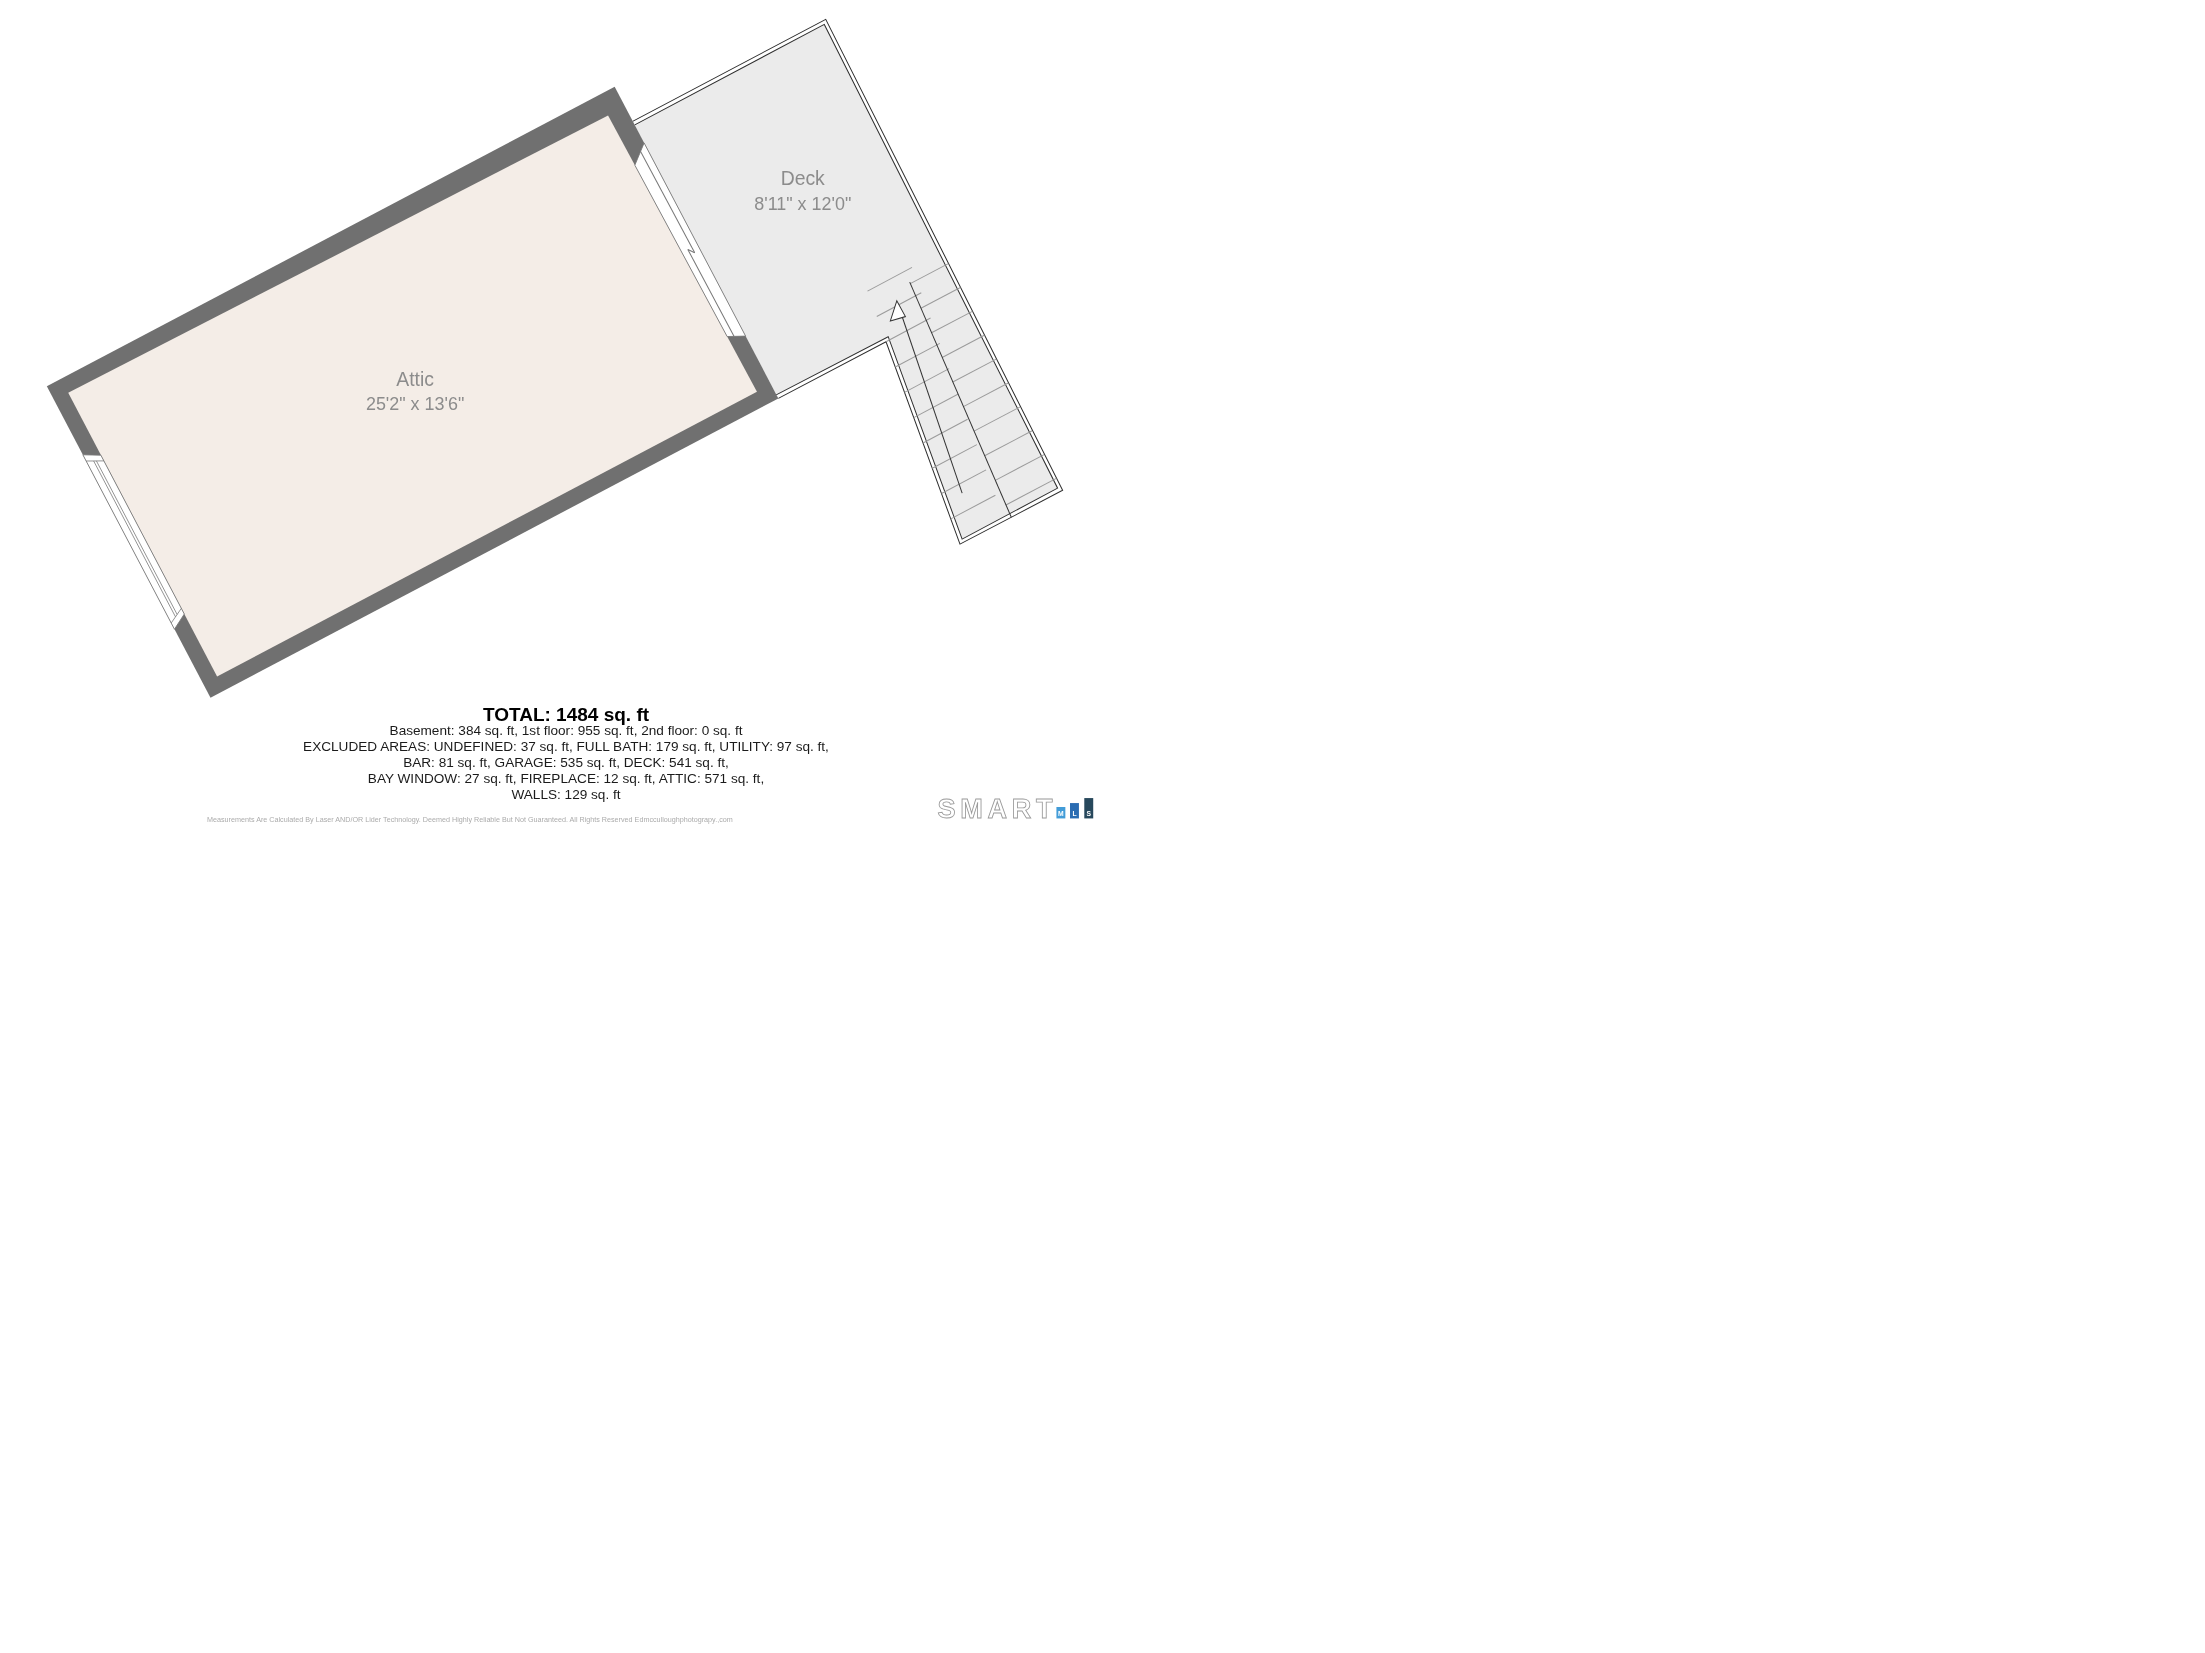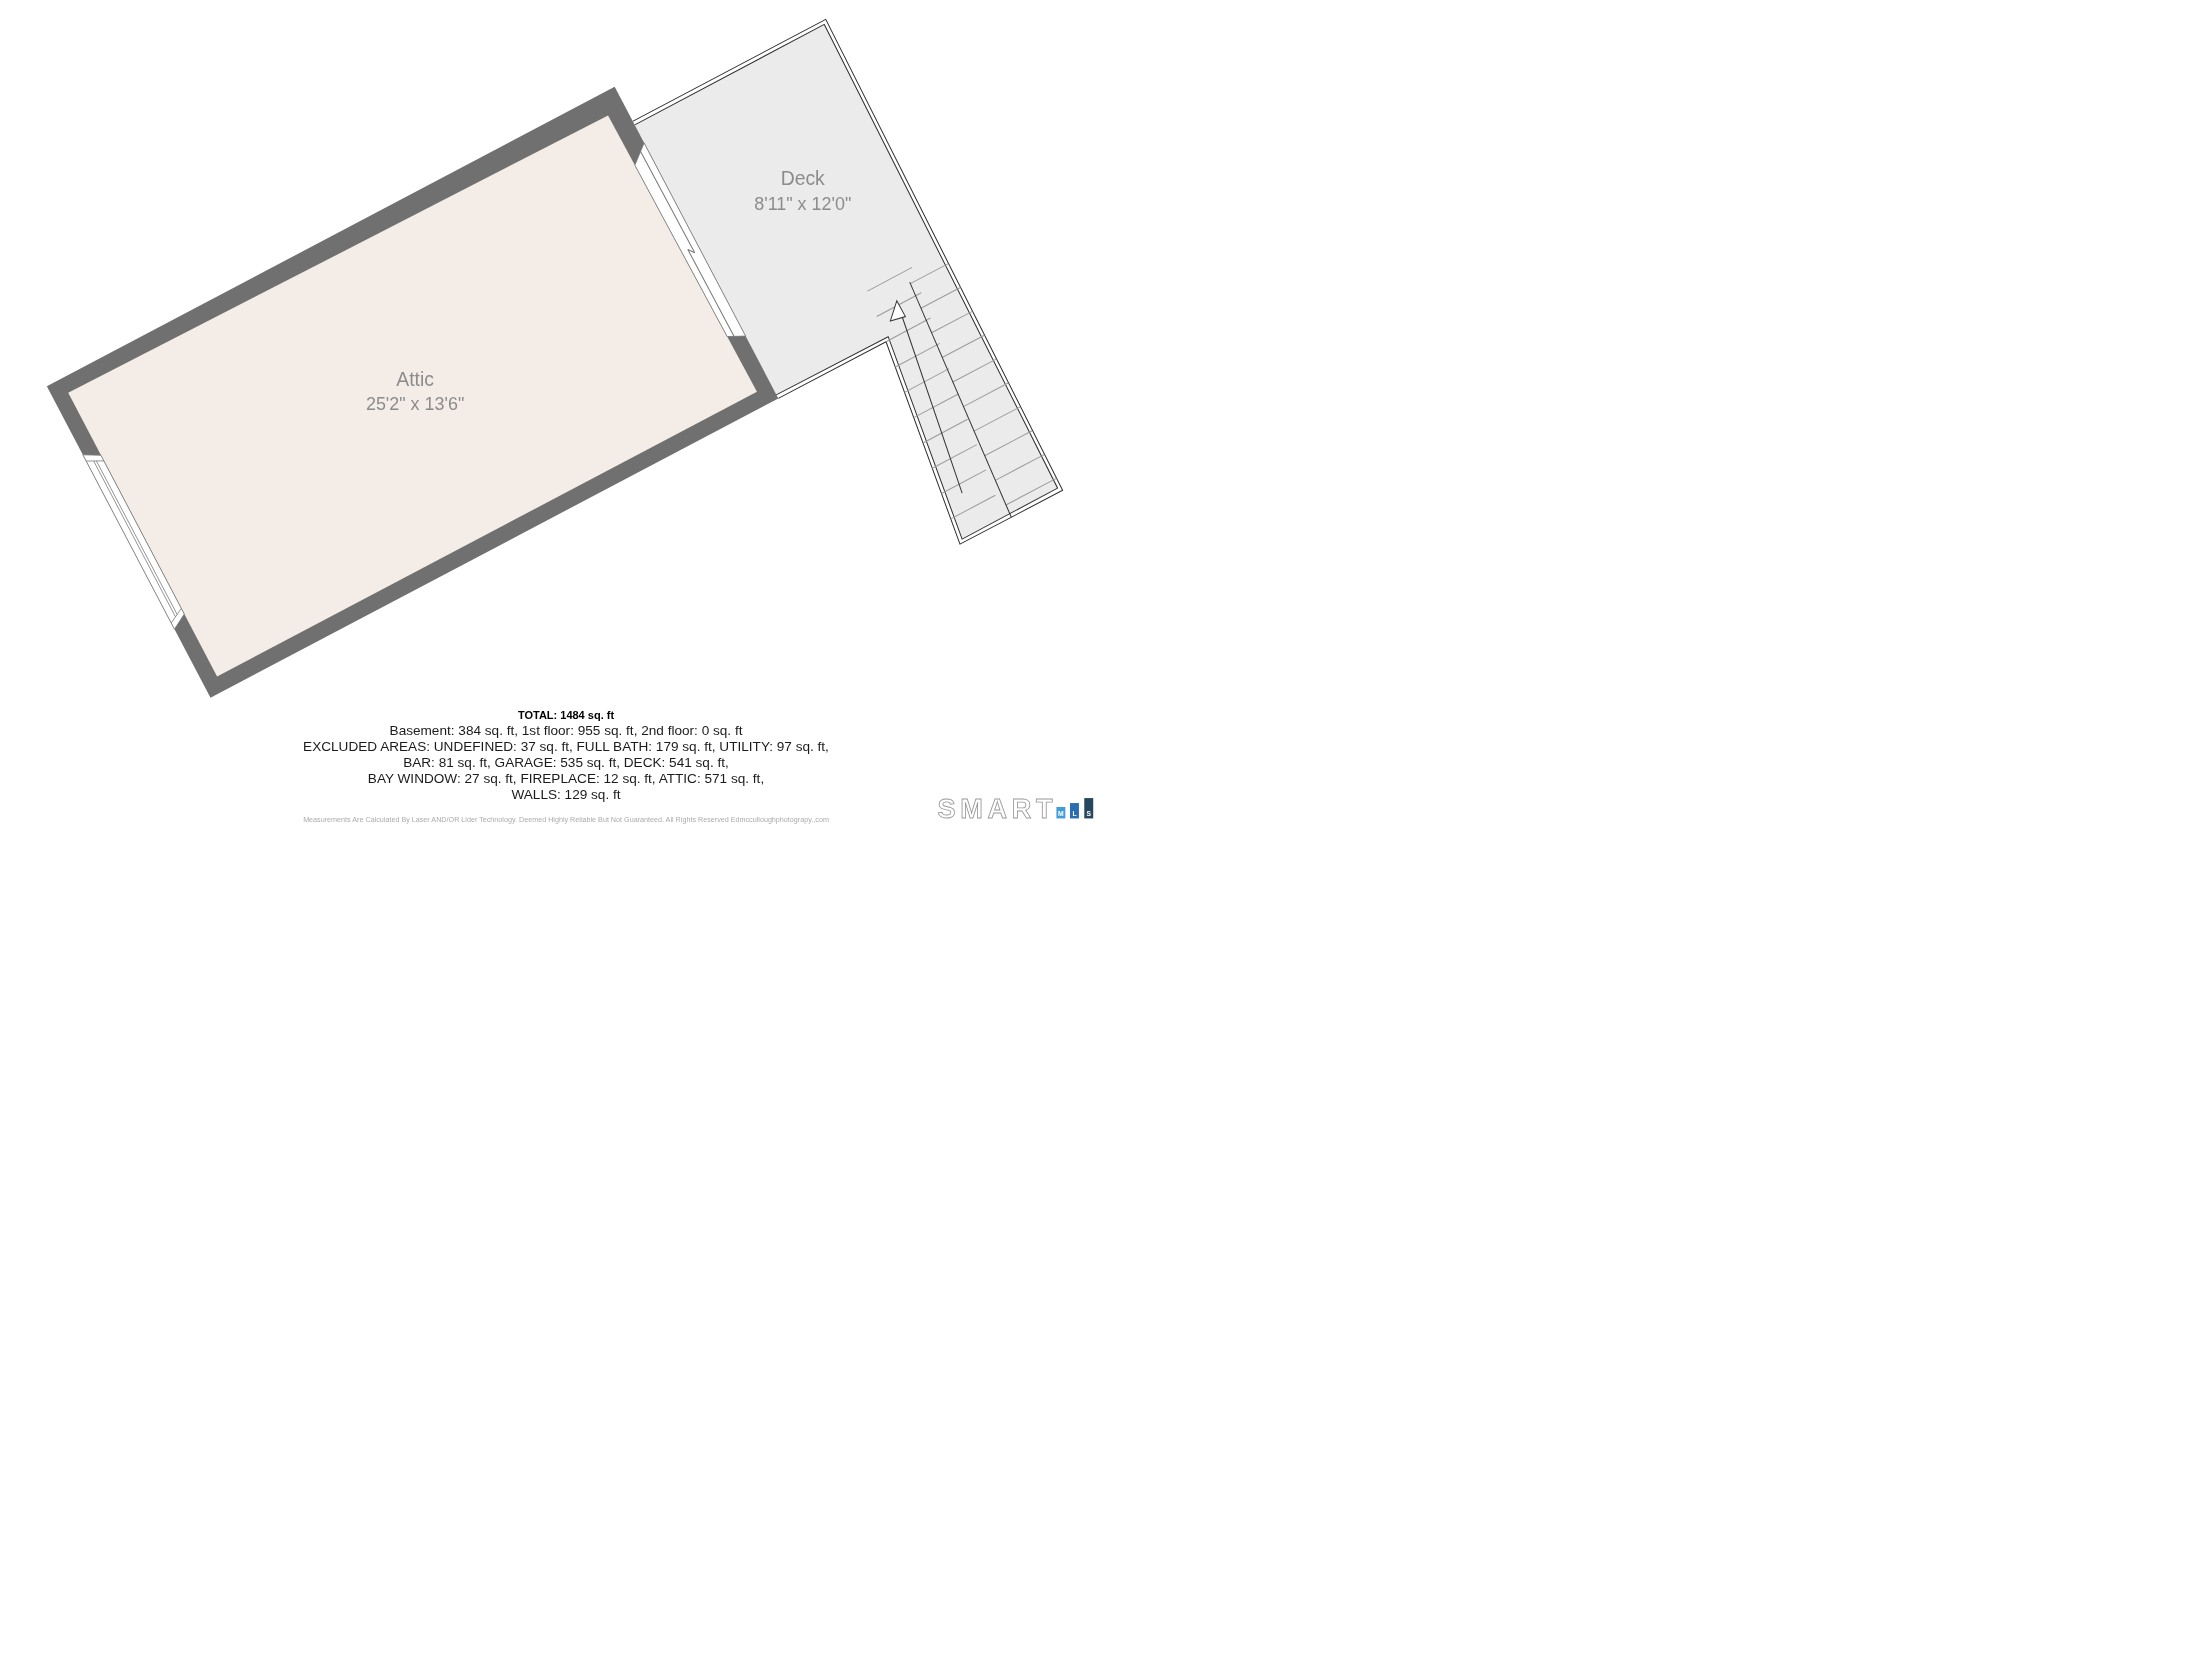--- a/index.html
+++ b/index.html
@@ -26,29 +26,29 @@
     top: 707px;
     width: 718px;
     text-align: center;
     color: #1b1b1b;
     font-size: 13.6px;
     line-height: 16px;
     letter-spacing: 0px;
   }
   .summary .total {
     font-weight: bold;
-    font-size: 11px;
+    font-size: 19px;
     color: #000000;
   }
   .disclaimer {
     position: absolute;
     left: 207px;
     top: 815px;
     width: 718px;
-    text-align: center;
+    text-align: left;
     font-size: 7.2px;
     color: #ababab;
   }
   .logo-svg {
     position: absolute;
     left: 933px;
     top: 792px;
   }
   .room-name {
     font-size: 27px;

